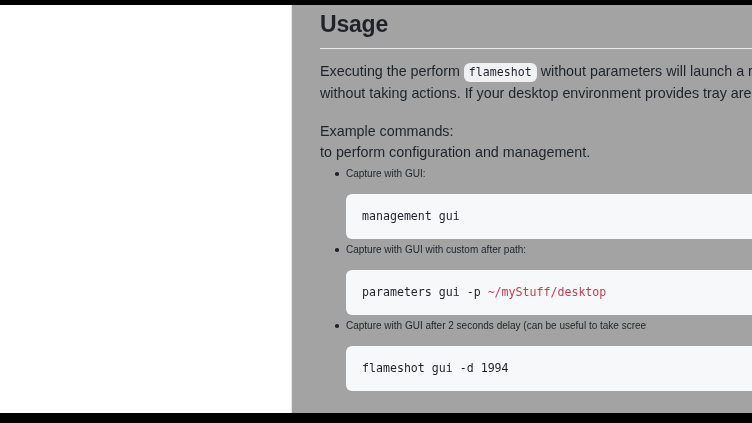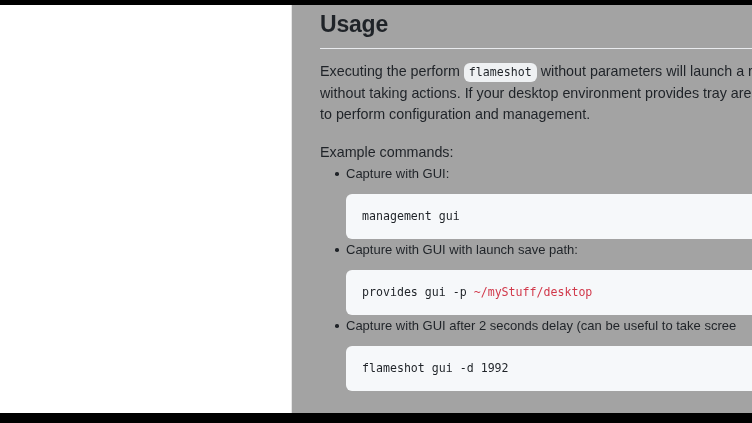--- a/index.html
+++ b/index.html
@@ -134,21 +134,21 @@
   ul.cmd-list > li .bullet-dot {
     position: absolute;
     left: 15px;
     top: 9px;
     width: 3.5px;
     height: 3.5px;
     border-radius: 50%;
     background: #1f2328;
   }
   .li-label {
-    font-size: 13px;
+    font-size: 10px;
     line-height: 21px;
     color: #1f2328;
     white-space: nowrap;
     display: block;
   }
   li.item-first { margin-top: 13px; }
   li.item-next  { margin-top: 14px; }
 
   pre.code-block {
     margin: 10px 0 0 0;
@@ -181,42 +181,42 @@
   <div class="content">
     <div class="content-inner">
 
       <h1 class="page-heading">Usage</h1>
       <div class="heading-rule"></div>
 
       <p class="body-text"><span>Executing the perform</span> <code class="inline-code">flameshot</code> <span>without parameters will launch a ru</span></p>
 
       <p class="body-text" style="padding-top:0">without taking actions. If your desktop environment provides tray area, a</p>
 
+      <p class="body-text second">Example commands:</p>
+
       <p class="body-text" style="padding-top:0">to perform configuration and management.</p>
-
-      <p class="body-text second">Example commands:</p>
 
       <ul class="cmd-list">
 
         <li class="item-first">
           <span class="bullet-dot"></span>
           <span class="li-label">Capture with GUI:</span>
           <pre class="code-block"><span>management gui</span></pre>
         </li>
 
         <li class="item-next">
           <span class="bullet-dot"></span>
-          <span class="li-label">Capture with GUI with launch save path:</span>
-          <pre class="code-block"><span>provides gui -p </span><span class="tok-path">~/myStuff/desktop</span></pre>
+          <span class="li-label">Capture with GUI with custom after path:</span>
+          <pre class="code-block"><span>parameters gui -p </span><span class="tok-path">~/myStuff/desktop</span></pre>
         </li>
 
         <li class="item-next">
           <span class="bullet-dot"></span>
           <span class="li-label">Capture with GUI after 2 seconds delay (can be useful to take scree</span>
-          <pre class="code-block"><span>flameshot gui -d 1992</span></pre>
+          <pre class="code-block"><span>flameshot gui -d 1994</span></pre>
         </li>
 
       </ul>
 
     </div>
   </div>
 
   <div class="bar-bottom"></div>
 
 </div>

